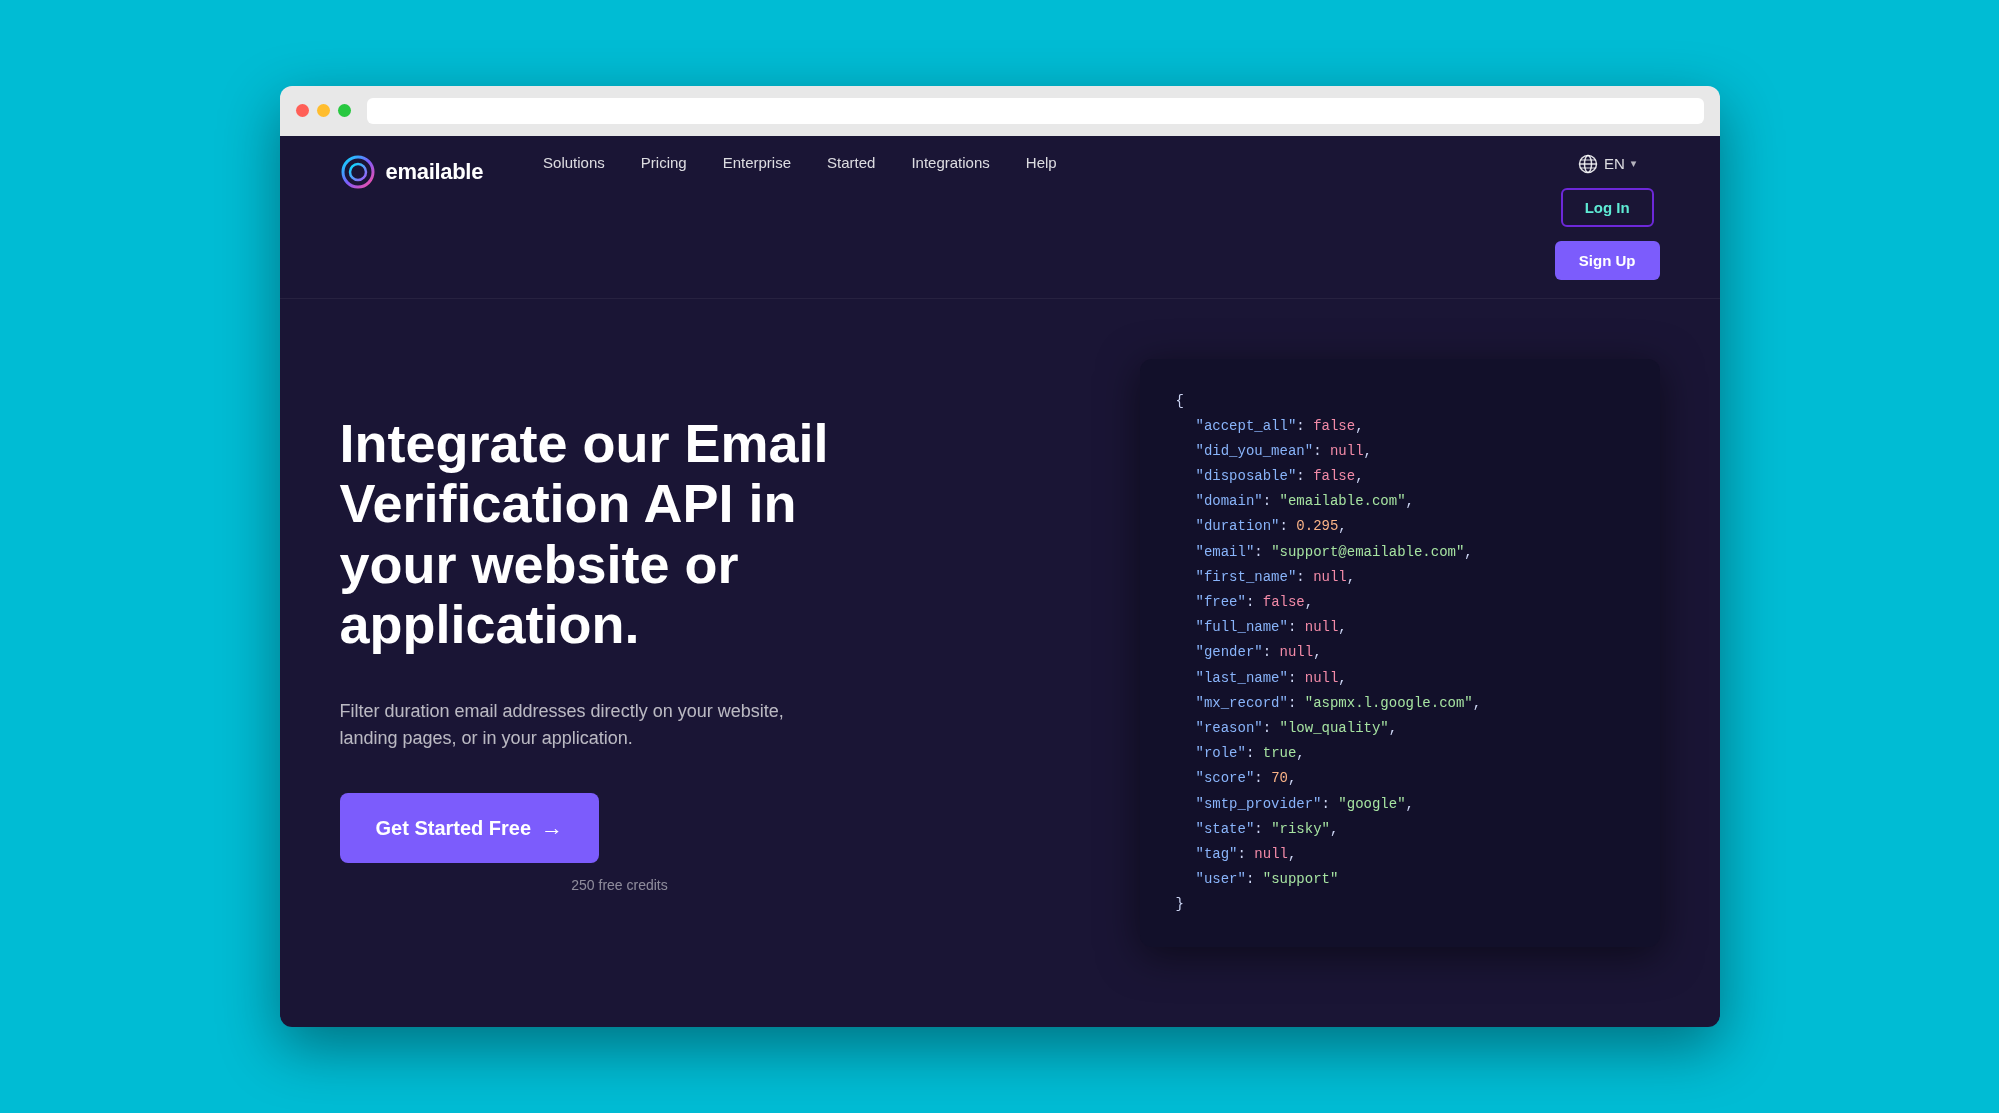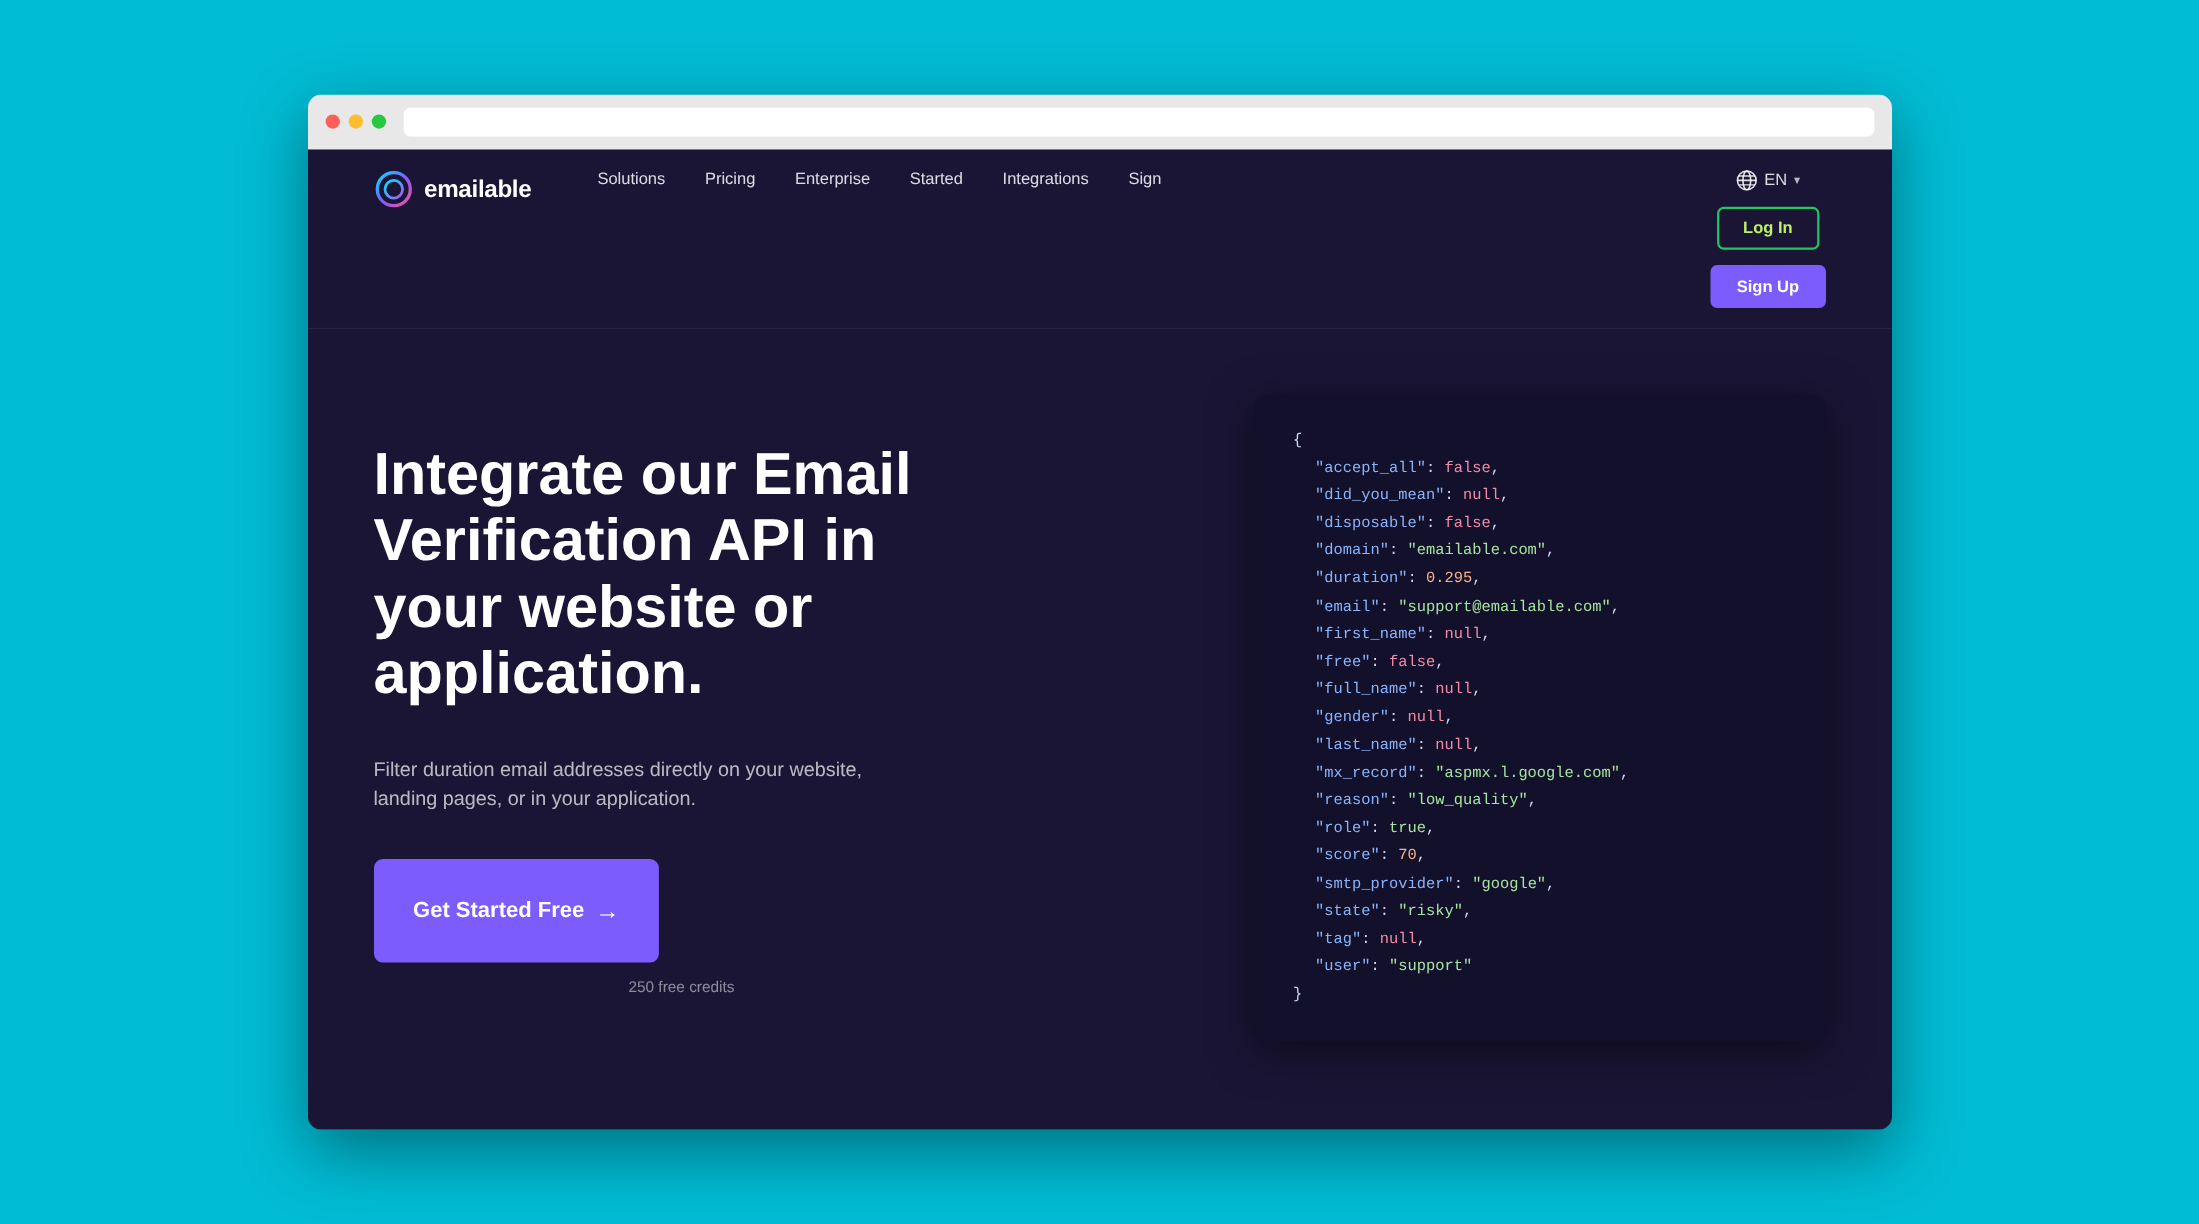--- a/index.html
+++ b/index.html
@@ -86,22 +86,22 @@
       align-items: center;
       gap: 6px;
       color: rgba(255,255,255,0.85);
       font-size: 15px;
       cursor: pointer;
     }
     .globe-icon {
       width: 20px; height: 20px;
     }
     .btn-login {
-      border: 2px solid #22c55e;
-      color: #bef264;
+      border: 2px solid #6d28d9;
+      color: #5eead4;
       background: transparent;
       padding: 9px 22px;
       border-radius: 6px;
       font-size: 15px;
       font-weight: 600;
       cursor: pointer;
     }
     .btn-signup {
       background: #7c5cfc;
       color: white;
@@ -134,21 +134,21 @@
       font-size: 18px;
       color: rgba(255,255,255,0.7);
       line-height: 1.55;
       margin-bottom: 40px;
       max-width: 480px;
     }
     .btn-cta {
       background: #7c5cfc;
       color: white;
       border: none;
-      padding: 34px 36px;
+      padding: 22px 36px;
       border-radius: 8px;
       font-size: 20px;
       font-weight: 700;
       cursor: pointer;
       display: inline-flex;
       align-items: center;
       gap: 10px;
     }
     .btn-cta-arrow {
       font-size: 22px;
@@ -226,21 +226,21 @@
         </svg>
         <span class="logo-text">emailable</span>
       </div>
 
       <div class="nav-links">
         <a class="nav-link">Solutions</a>
         <a class="nav-link">Pricing</a>
         <a class="nav-link">Enterprise</a>
         <a class="nav-link">Started</a>
         <a class="nav-link">Integrations</a>
-        <a class="nav-link">Sign</a>
+        <a class="nav-link">Help</a>
       </div>
 
       <div class="nav-right">
         <div class="lang-btn">
           <svg class="globe-icon" viewBox="0 0 20 20" fill="none" xmlns="http://www.w3.org/2000/svg">
             <circle cx="10" cy="10" r="8.5" stroke="rgba(255,255,255,0.85)" stroke-width="1.5"></circle>
             <ellipse cx="10" cy="10" rx="3.5" ry="8.5" stroke="rgba(255,255,255,0.85)" stroke-width="1.5"></ellipse>
             <line x1="1.5" y1="10" x2="18.5" y2="10" stroke="rgba(255,255,255,0.85)" stroke-width="1.5"></line>
             <line x1="2.5" y1="6" x2="17.5" y2="6" stroke="rgba(255,255,255,0.85)" stroke-width="1.2"></line>
             <line x1="2.5" y1="14" x2="17.5" y2="14" stroke="rgba(255,255,255,0.85)" stroke-width="1.2"></line>

